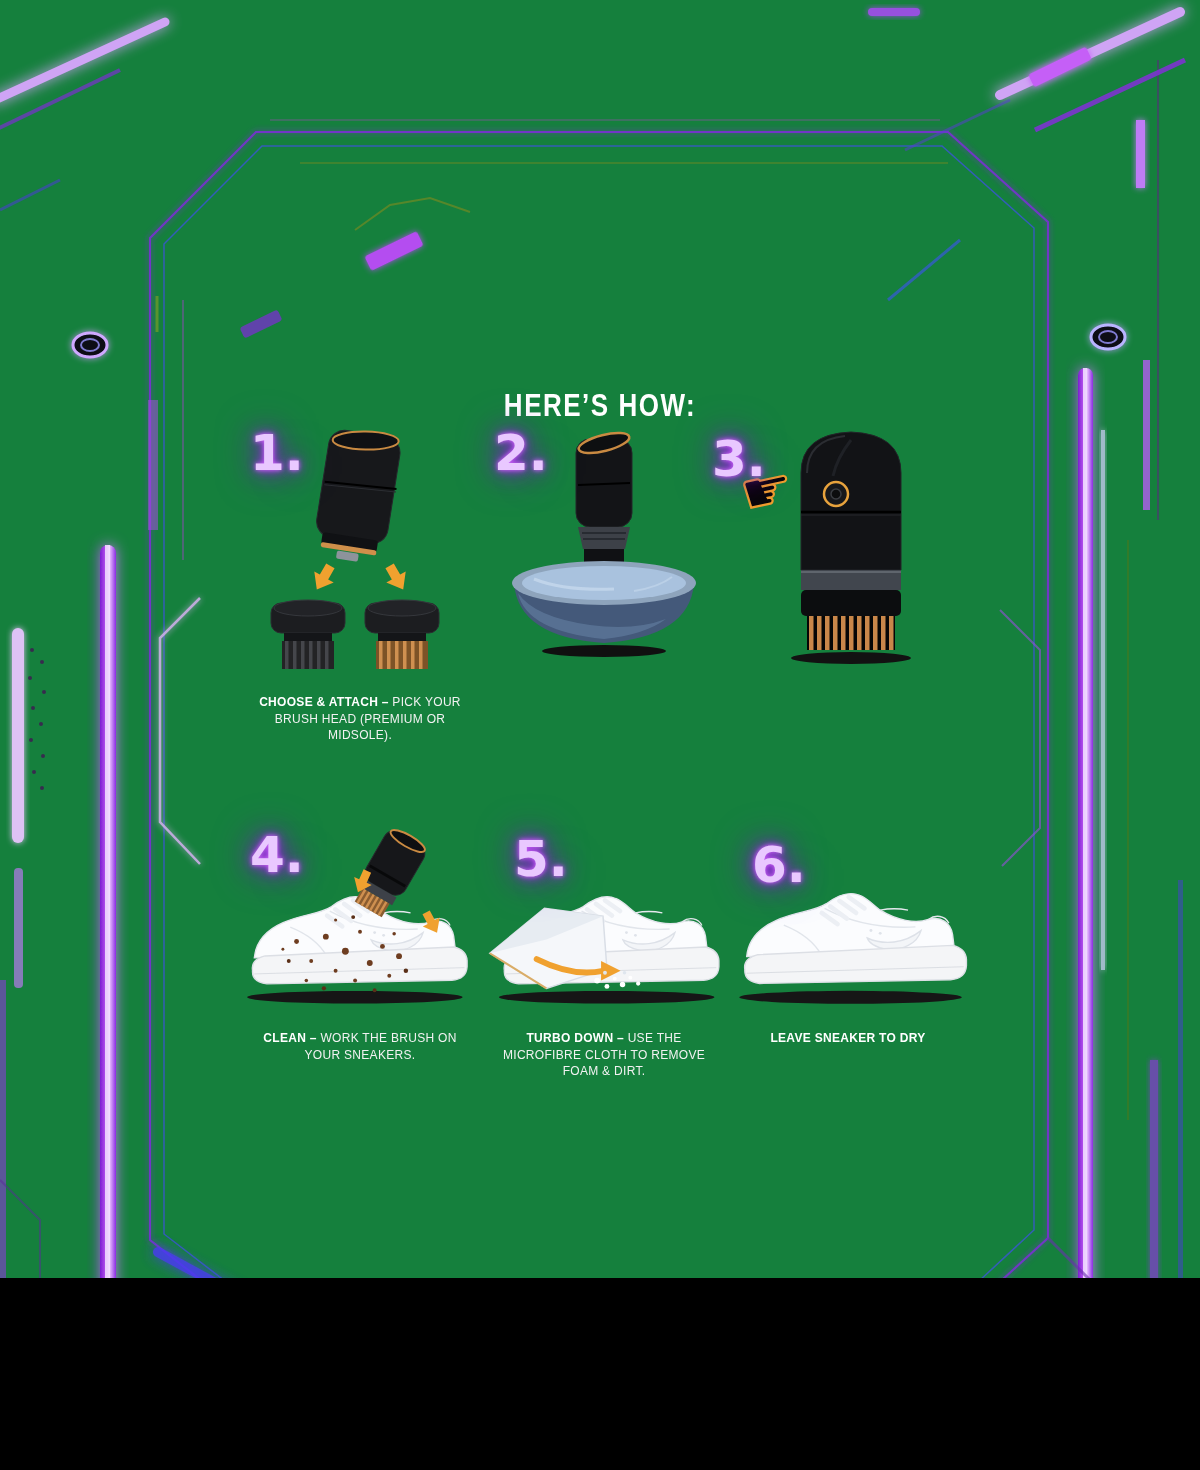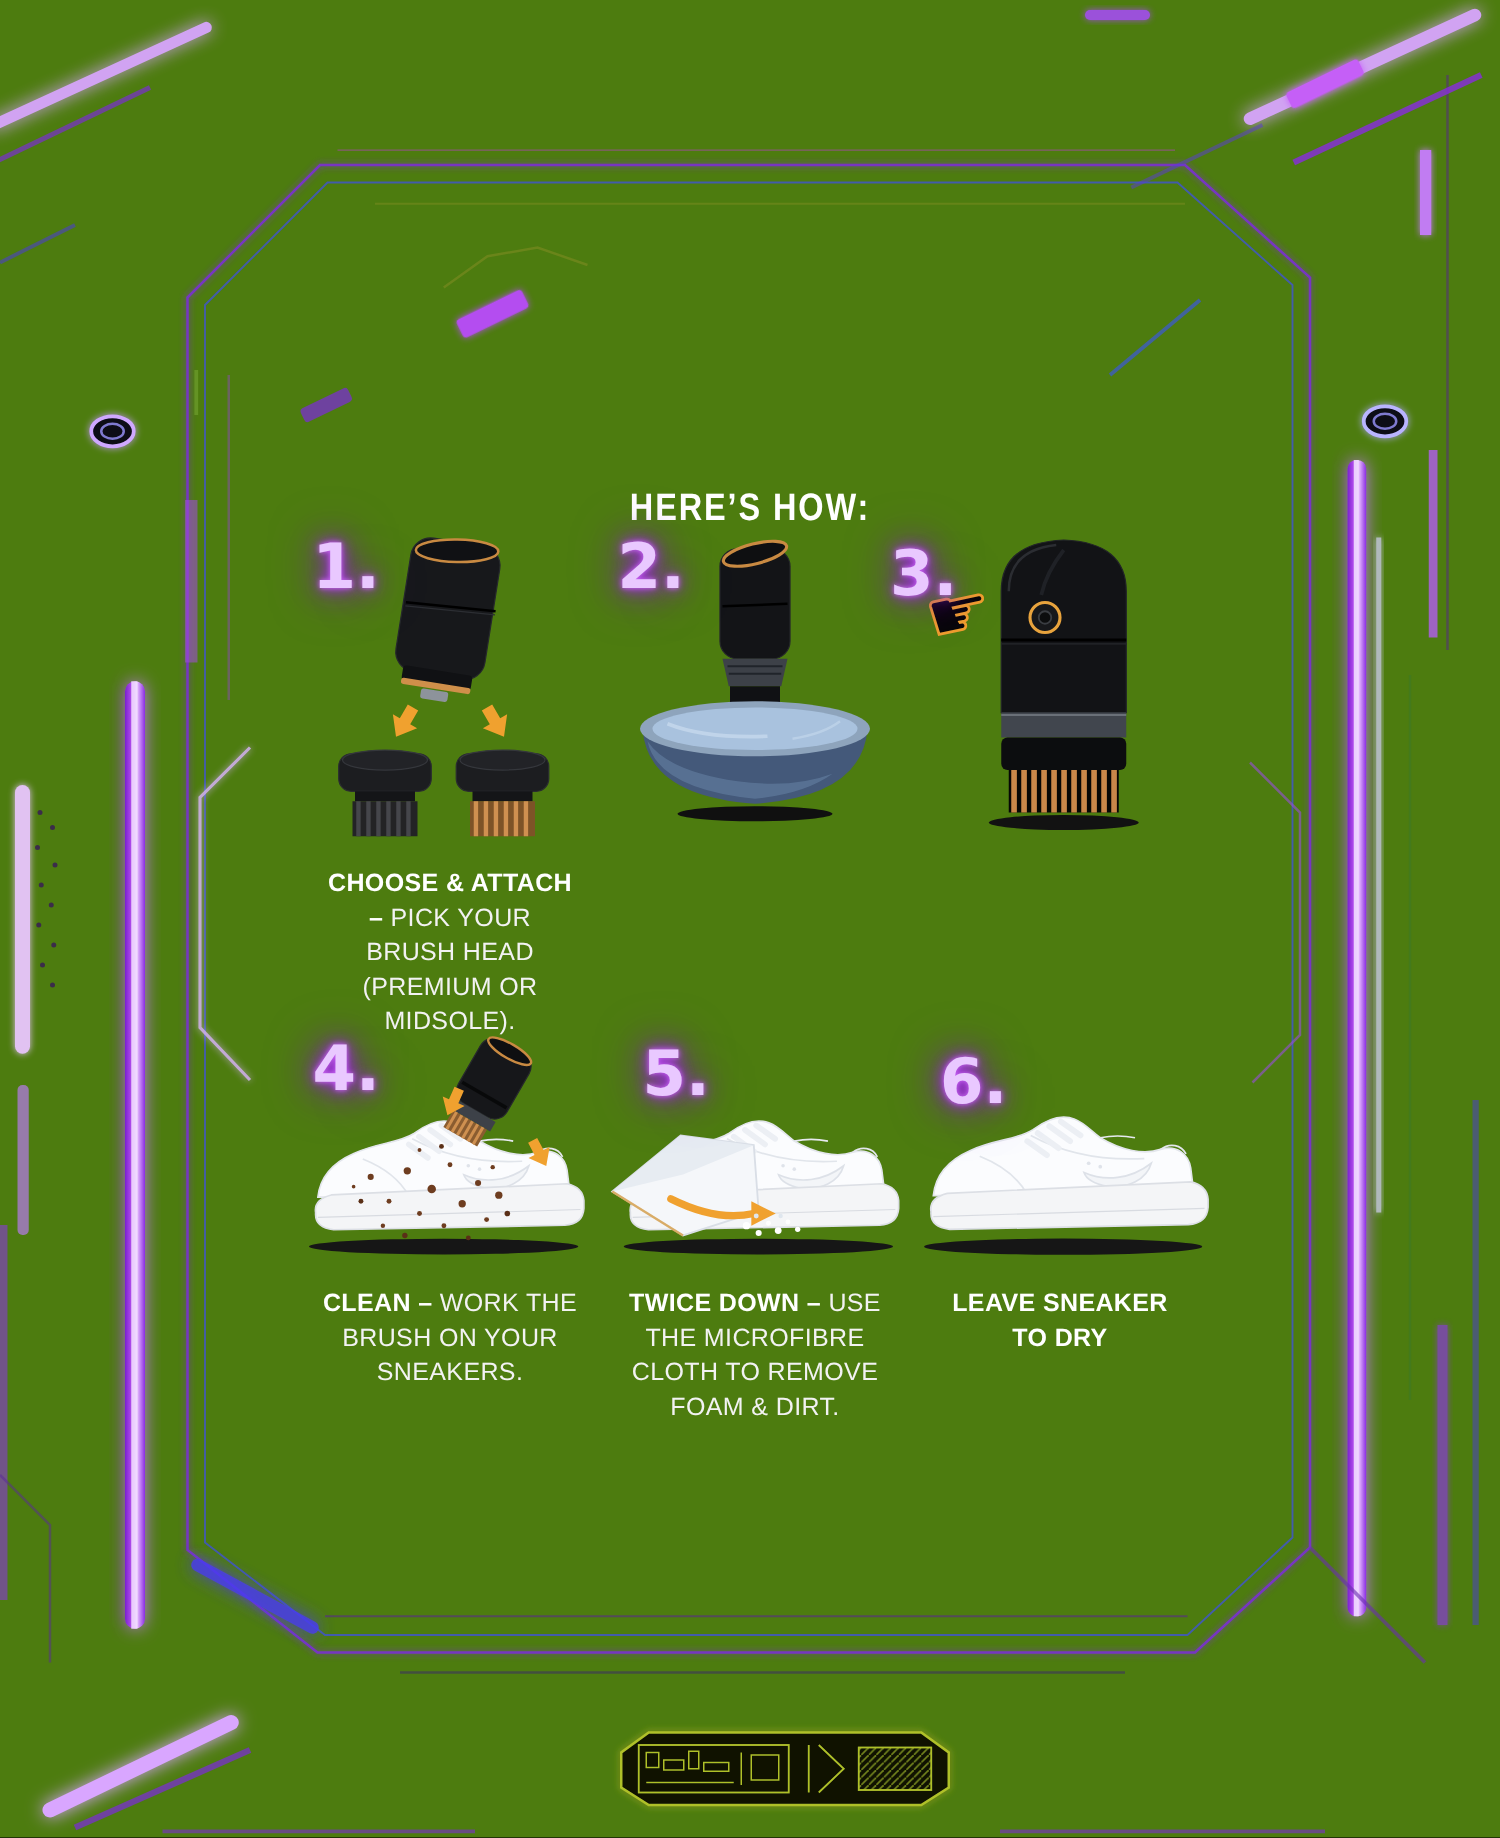--- a/index.html
+++ b/index.html
@@ -1,37 +1,37 @@
 <!DOCTYPE html>
 <html><head>
 <meta charset="utf-8">
 <style>
   html,body{margin:0;padding:0;background:#000;}
-  #stage{position:relative;width:1200px;height:1470px;background:#4d7c0f;overflow:hidden;
+  #stage{position:relative;width:1200px;height:1278px;background:#15803d;overflow:hidden;
          font-family:"Liberation Sans",sans-serif;}
   svg{display:block;}
   .frame-svg{position:absolute;left:0;top:0;z-index:1;}
   .content{position:absolute;left:0;top:0;width:1200px;height:1470px;z-index:2;}
   .title{position:absolute;top:388px;left:0;width:1200px;text-align:center;
          color:#ffffff;font-weight:bold;font-size:26px;letter-spacing:1.5px;
          transform:scaleY(1.18);transform-origin:center top;}
   .row{position:absolute;left:238px;width:732px;display:flex;}
   .row1{top:420px;}
   .row2{top:822px;}
   .step{position:relative;width:244px;text-align:center;}
   .step-num{position:absolute;top:4px;left:12px;z-index:3;
             font-family:"DejaVu Sans",sans-serif;font-weight:bold;font-size:50px;
             color:#e9c8ff;
             text-shadow:0 0 4px #cf6cf8,0 0 10px #ab2ff0,0 0 22px #8a14d4,0 0 42px #7a0fc0;}
   .step.s3 .step-num{left:-14px;top:10px;}
   .step.s5 .step-num{left:32px;top:8px;}
   .step.s6 .step-num{left:26px;top:14px;}
   .art1{height:250px;display:flex;align-items:flex-end;justify-content:center;}
   .art2{height:200px;display:flex;align-items:flex-end;justify-content:center;}
-  .caption{margin:24px auto 0 auto;max-width:206px;color:#f2f2f2;font-size:20px;
+  .caption{margin:24px auto 0 auto;max-width:206px;color:#f2f2f2;font-size:12px;
            line-height:1.38;letter-spacing:.3px;}
   .row2 .caption{margin-top:8px;}
   .caption b{font-weight:bold;color:#ffffff;}
 </style>
 </head>
 <body>
 
 <div id="stage">
 
   <svg width="0" height="0" aria-hidden="true">
@@ -387,21 +387,21 @@
                 <circle cx="136" cy="158" r="2"></circle>
               <circle cx="144" cy="164" r="2.8"></circle>
                 <circle cx="152" cy="157" r="2"></circle>
                 <circle cx="160" cy="163" r="2.2"></circle>
               <circle cx="126" cy="152" r="2" fill="#dfe6ee"></circle>
                 <circle cx="146" cy="152" r="1.8" fill="#dfe6ee"></circle>
             </g>
           </svg>
         </div>
         <div class="caption">
-          <b>TWICE DOWN – </b><span>USE THE MICROFIBRE CLOTH TO REMOVE FOAM &amp; DIRT.</span>
+          <b>TURBO DOWN – </b><span>USE THE MICROFIBRE CLOTH TO REMOVE FOAM &amp; DIRT.</span>
         </div>
       </div>
 
       <div class="step s6">
         <div class="step-num">6.</div>
         <div class="art2">
           <svg width="250" height="200" viewBox="0 0 250 200">
             <use href="#sneaker" transform="translate(6,48) scale(0.95)"></use>
           </svg>
         </div>

